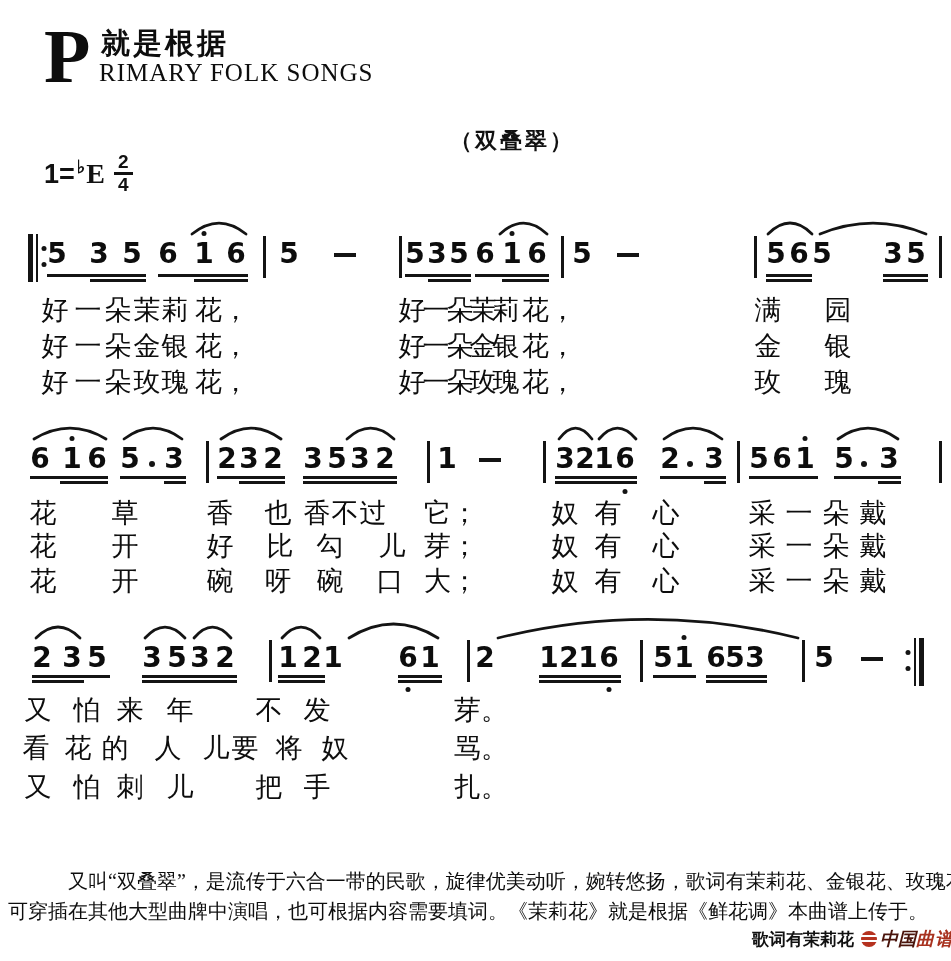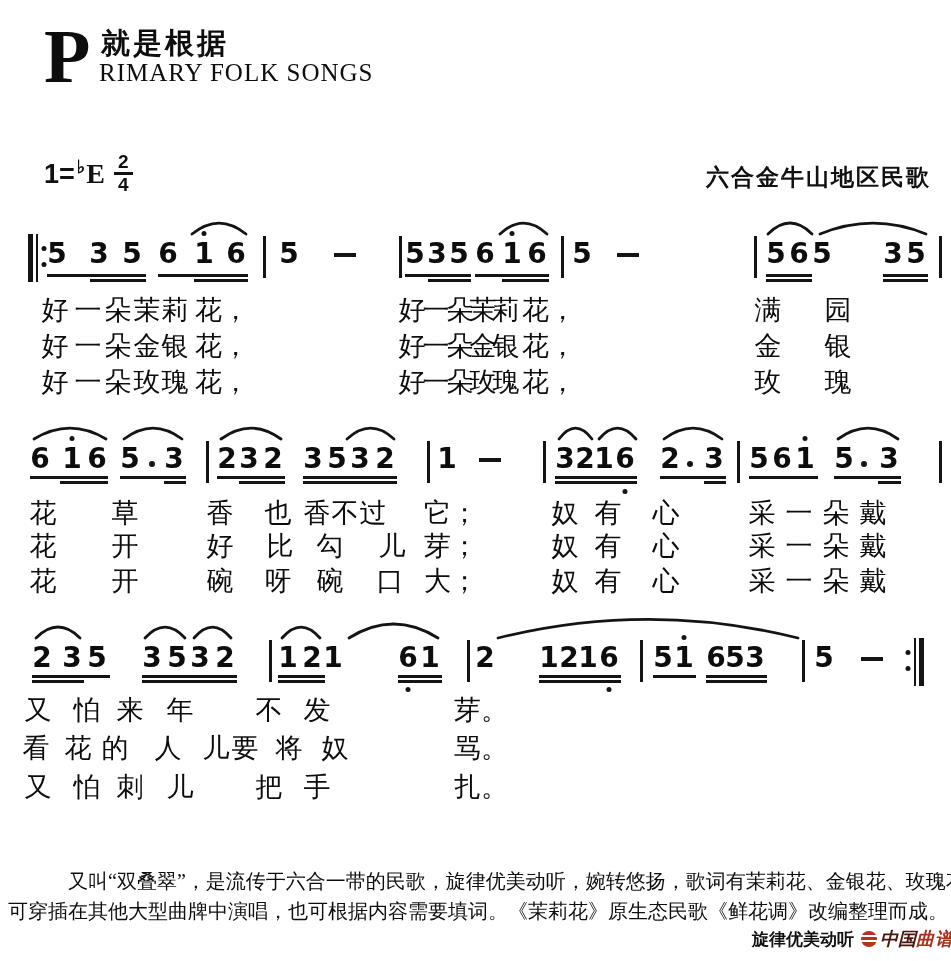--- a/index.html
+++ b/index.html
@@ -63,21 +63,21 @@
 <body>
 
 <div class="sheet">
 
   <div class="logo">
     <span class="logo-p">P</span>
     <div class="logo-cn">就是根据</div>
     <div class="logo-en">RIMARY FOLK SONGS</div>
   </div>
 
-  <div class="attribution">六合金牛山地区民歌</div>
+  <div class="subtitle">（双叠翠）</div>
 
   <div class="keysig">
     <span class="k1">1=</span>
       <span class="flat">♭</span>
       <span class="kE">E</span>
     <span class="meter">
       <span class="num">2</span>
       <span class="den">4</span>
     </span>
   </div>
@@ -384,23 +384,23 @@
       <div class="lyr" style="left: 38px; top: 773px;">又</div>
       <div class="lyr" style="left: 87px; top: 773px;">怕</div>
       <div class="lyr" style="left: 130px; top: 773px;">刺</div>
       <div class="lyr" style="left: 180px; top: 773px;">儿</div>
       <div class="lyr" style="left: 269px; top: 773px;">把</div>
       <div class="lyr" style="left: 317px; top: 773px;">手</div>
       <div class="lyr" style="left: 481px; top: 773px;">扎。</div>
     </div>
 
   <p class="para p1">又叫“双叠翠”，是流传于六合一带的民歌，旋律优美动听，婉转悠扬，歌词有茉莉花、金银花、玫瑰花、牡丹花等诸多版本，</p>
-  <p class="para p2">可穿插在其他大型曲牌中演唱，也可根据内容需要填词。《茉莉花》原生态民歌《鲜花调》改编整理而成。</p>
+  <p class="para p2">可穿插在其他大型曲牌中演唱，也可根据内容需要填词。《茉莉花》就是根据《鲜花调》本曲谱上传于。</p>
 
 
   <div class="upload">
-    <span class="upload-text">旋律优美动听</span>
+    <span class="upload-text">歌词有茉莉花</span>
     <span class="site-icon"></span>
     <span class="site-dark">中国</span>
     <span class="site-red">曲谱网</span>
   </div>
 
 </div>
 
 </body></html>

